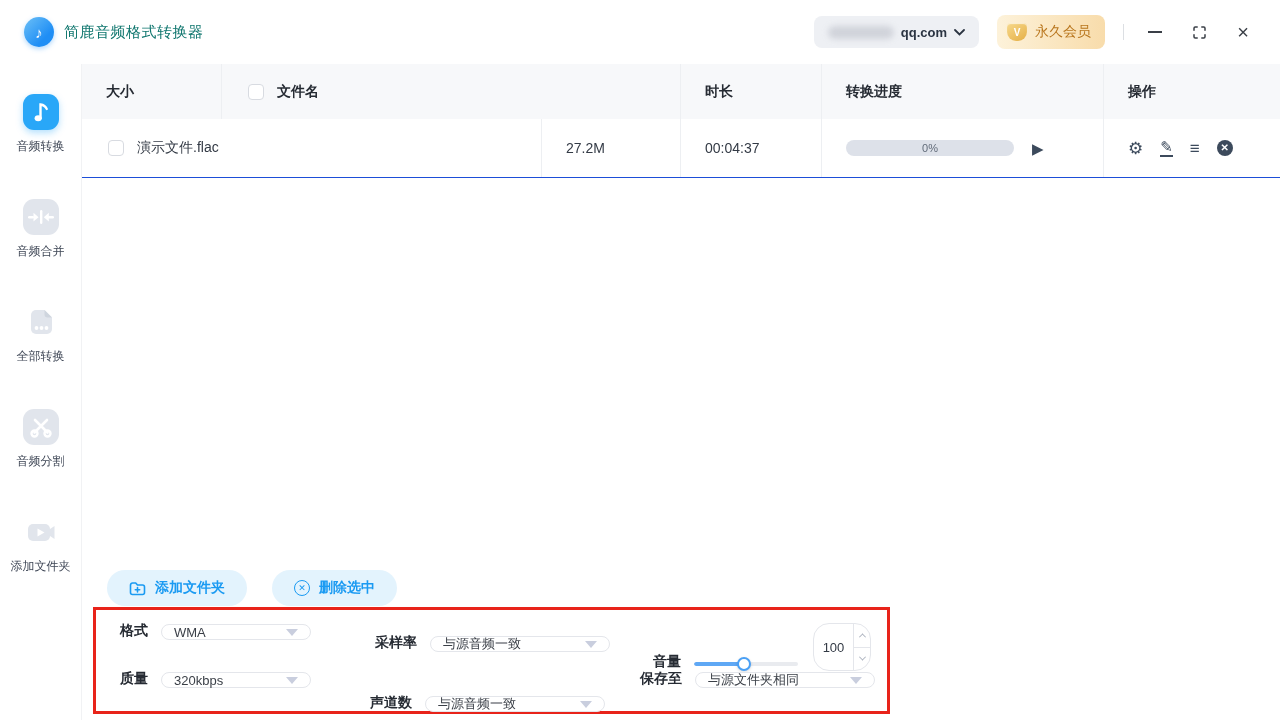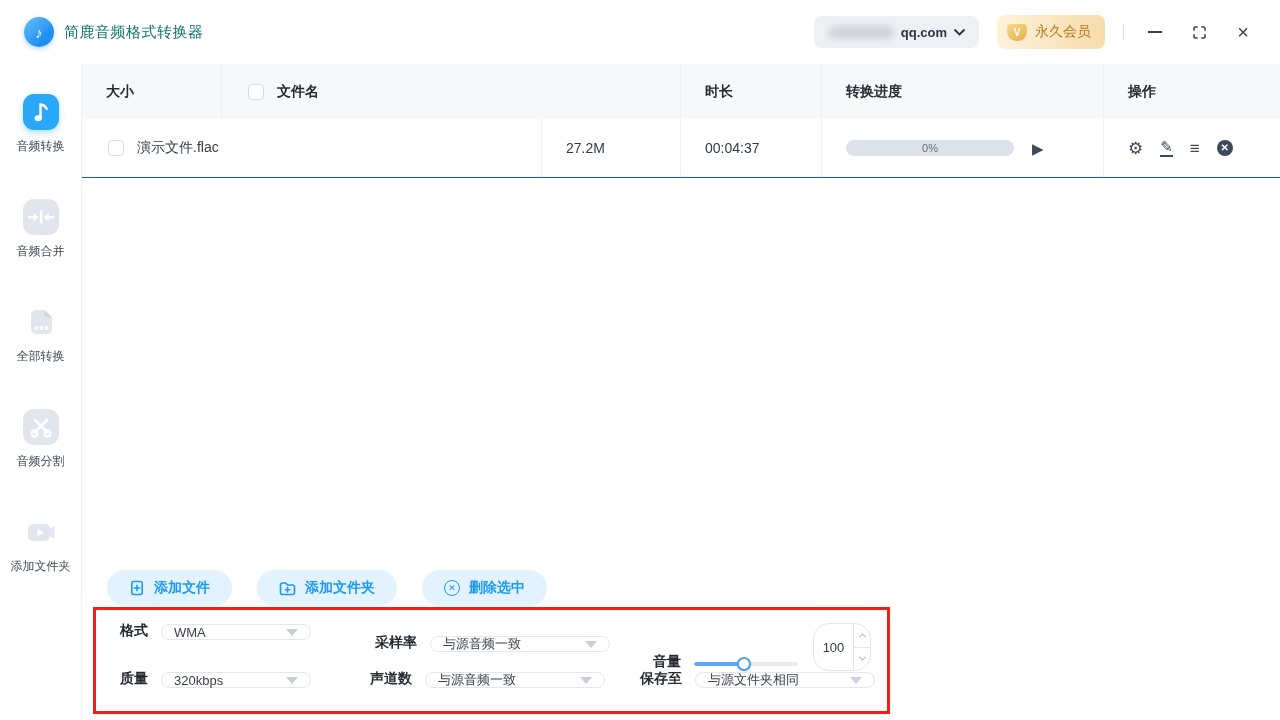--- a/index.html
+++ b/index.html
@@ -263,27 +263,20 @@
               <span class="xcircle-dark">✕</span>
             </button>
         </div>
       </div>
     </div>
 
     <div class="filearea"></div>
 
     <div class="actionrow">
       <button class="pill-btn">
-        <svg width="16" height="16" viewBox="0 0 16 16">
-          <rect x="2.8" y="1.5" width="10.4" height="13" rx="2.2" fill="none" stroke="#1a9af2" stroke-width="1.6"></rect>
-          <path d="M8 5.2 V10.8 M5.2 8 H10.8" stroke="#1a9af2" stroke-width="1.6" stroke-linecap="round"></path>
-        </svg>
-        <span>添加文件</span>
-      </button>
-      <button class="pill-btn">
         <svg width="17" height="15" viewBox="0 0 17 15">
           <path d="M1.5 4 a2 2 0 0 1 2-2 h3.2 l1.8 2 h5 a2 2 0 0 1 2 2 v5.5 a2 2 0 0 1 -2 2 h-10 a2 2 0 0 1 -2-2 Z" fill="none" stroke="#1a9af2" stroke-width="1.6" stroke-linejoin="round"></path>
           <path d="M8.5 6.6 V11 M6.3 8.8 H10.7" stroke="#1a9af2" stroke-width="1.6" stroke-linecap="round"></path>
         </svg>
         <span>添加文件夹</span>
       </button>
       <button class="pill-btn">
         <span class="xcircle-blue">✕</span>
         <span>删除选中</span>
       </button>
@@ -326,21 +319,21 @@
       </div>
     </div>
 
     <div class="field" style="left:38px; top:606px;">
       <span class="flabel">质量</span>
       <div class="select w150">
         <span class="select-text">320kbps</span>
         <span class="caret"></span>
       </div>
     </div>
-    <div class="field" style="left:288px; top:606px;">
+    <div class="field" style="left:288px; top:630px;">
       <span class="flabel">声道数</span>
       <div class="select w180">
         <span class="select-text">与源音频一致</span>
         <span class="caret"></span>
       </div>
     </div>
     <div class="field" style="left:558px; top:606px;">
       <span class="flabel">保存至</span>
       <div class="select w180">
         <span class="select-text">与源文件夹相同</span>

